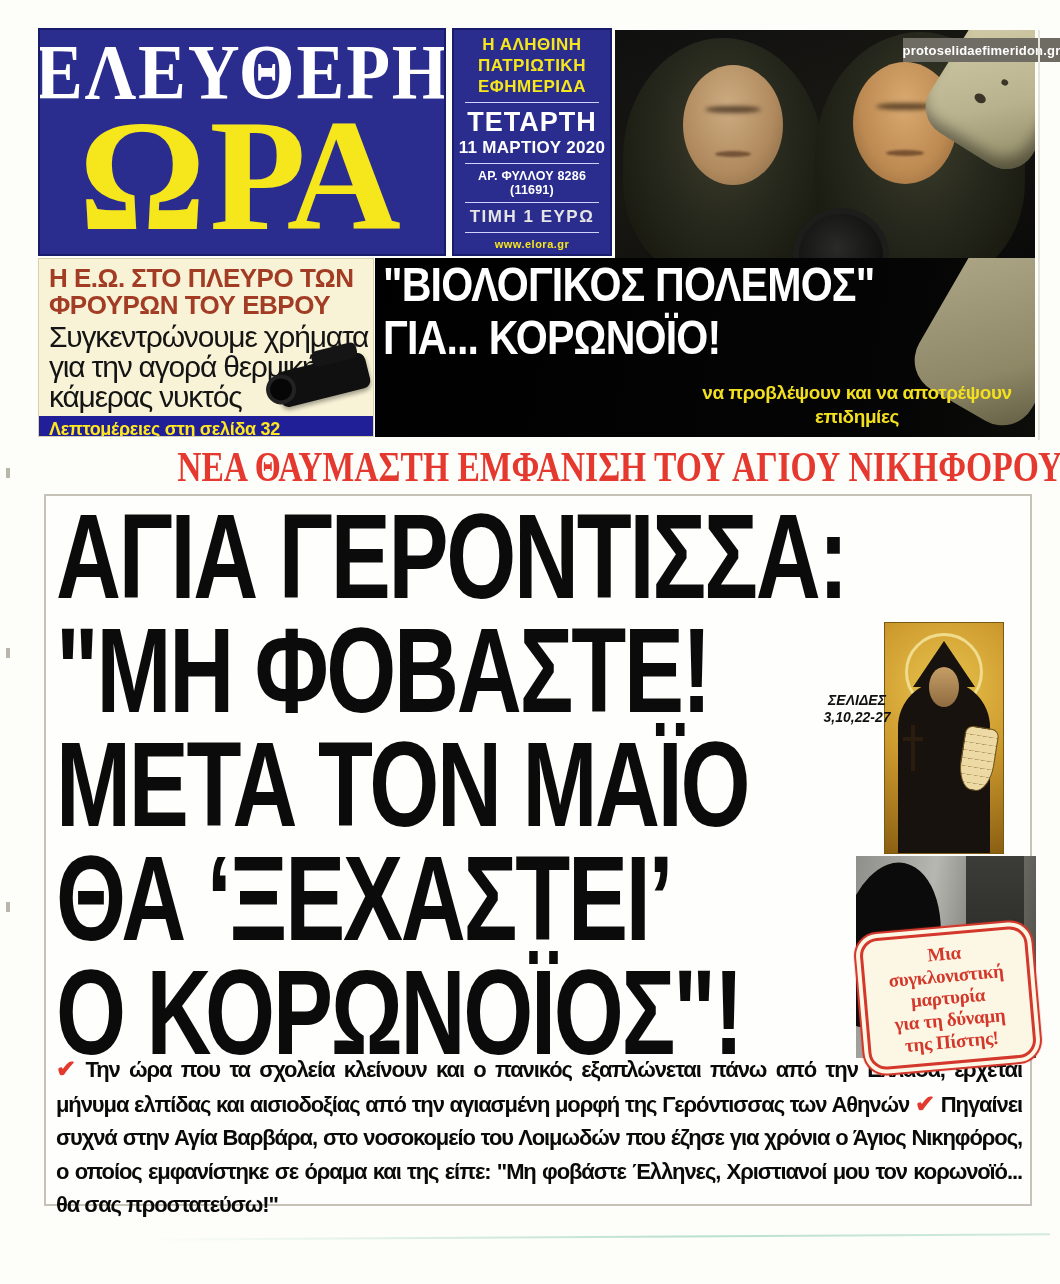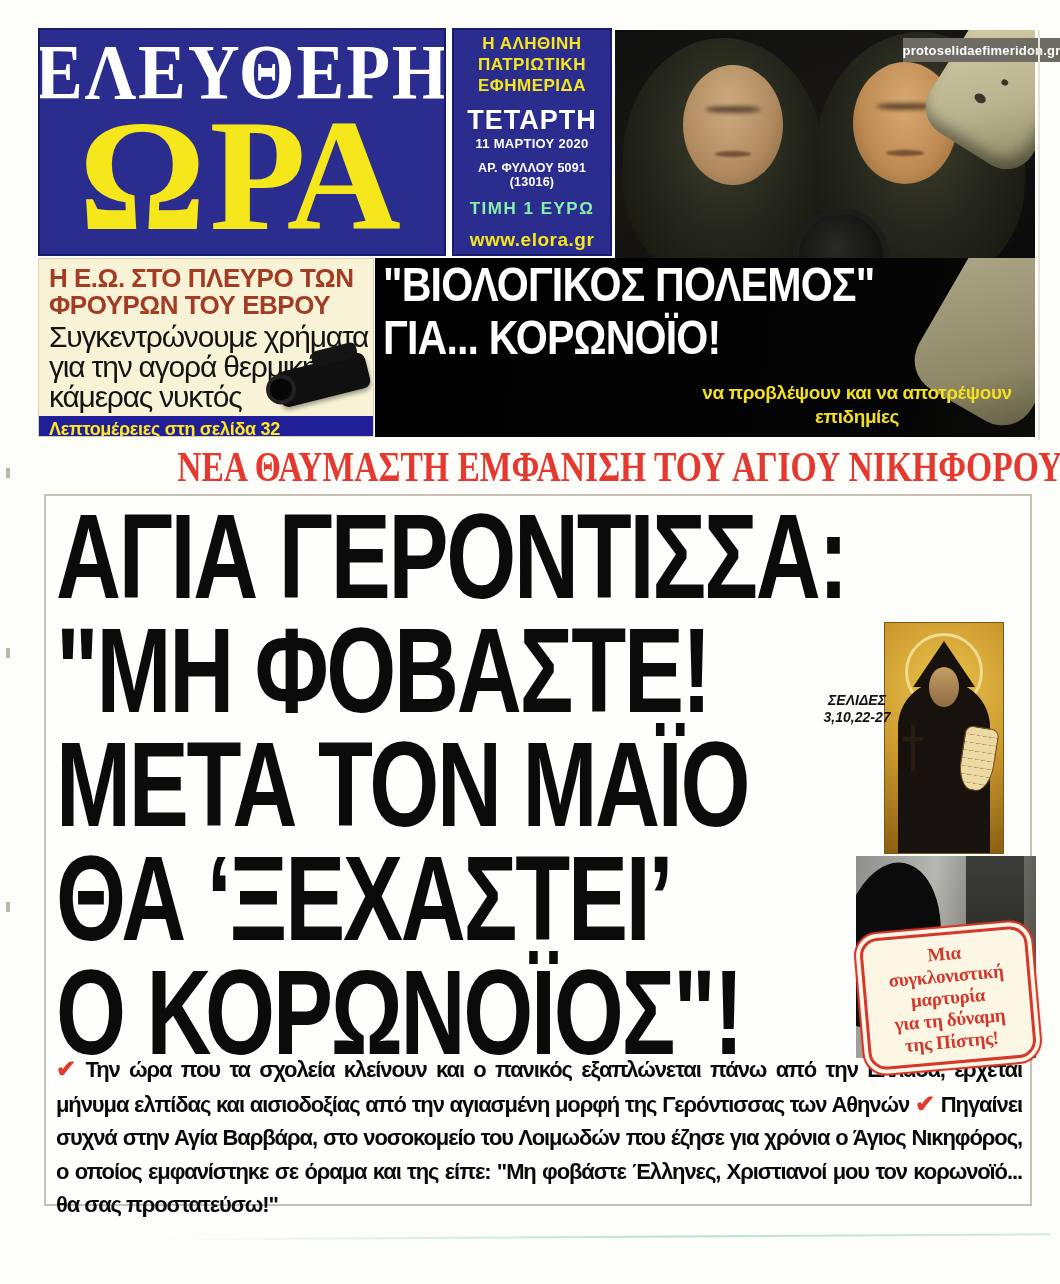--- a/index.html
+++ b/index.html
@@ -27,24 +27,24 @@
   }
   .masthead-info {
     position:absolute; left:452px; top:28px; width:160px; height:228px;
     background:#2b2d8e; border:2px solid #191b6b;
     display:flex; flex-direction:column; align-items:center; justify-content:center;
     text-align:center; padding:4px 2px;
   }
   .mi-tagline { color:#f6e71d; font-weight:bold; font-size:17px; line-height:21px; letter-spacing:.5px; }
   .mi-div { width:88%; height:1px; background:#cfd2ff; margin:5px 0; }
   .mi-day { color:#fff; font-size:27px; line-height:28px; font-weight:600; letter-spacing:1px; }
-  .mi-date { color:#fff; font-size:13px; font-weight:bold; margin-top:2px; letter-spacing:.3px; }
+  .mi-date { color:#fff; font-size:17px; font-weight:bold; margin-top:2px; letter-spacing:.3px; }
   .mi-issue { color:#fff; font-size:12.5px; font-weight:bold; letter-spacing:.2px; }
-  .mi-price { color:#86efac; font-size:17px; font-weight:bold; letter-spacing:1.5px;text-align:center; }
-  .mi-site { color:#f6e71d; font-size:19px; font-weight:bold; letter-spacing:.5px; }
+  .mi-price { color:#e5e5e5; font-size:17px; font-weight:bold; letter-spacing:1.5px;text-align:center; }
+  .mi-site { color:#f6e71d; font-size:11px; font-weight:bold; letter-spacing:.5px; }
 
   
   .gas-photo {
     position:absolute; left:615px; top:30px; width:420px; height:230px;
     background:linear-gradient(160deg,#101010 0%, #181712 45%, #0a0a0a 100%);
     overflow:hidden;
   }
   .hood { position:absolute; background:radial-gradient(ellipse at 50% 40%, #3c3e2c 0%, #23241a 55%, #121208 100%); border-radius:50% 50% 40% 40%; }
   .hood.l { left:8px; top:8px; width:200px; height:240px; }
   .hood.r { left:200px; top:2px; width:210px; height:250px; }
@@ -173,21 +173,21 @@
   </div>
 
   <div class="masthead-info">
     <div class="mi-tagline">Η ΑΛΗΘΙΝΗ</div>
     <div class="mi-tagline">ΠΑΤΡΙΩΤΙΚΗ</div>
     <div class="mi-tagline">ΕΦΗΜΕΡΙΔΑ</div>
     <div class="mi-div"></div>
     <div class="mi-day">ΤΕΤΑΡΤΗ</div>
     <div class="mi-date">11 ΜΑΡΤΙΟΥ 2020</div>
     <div class="mi-div"></div>
-    <div class="mi-issue">ΑΡ. ΦΥΛΛΟΥ 5091 (13016)</div>
+    <div class="mi-issue">ΑΡ. ΦΥΛΛΟΥ 8286 (11691)</div>
     <div class="mi-div"></div>
     <div class="mi-price">ΤΙΜΗ 1 ΕΥΡΩ</div>
     <div class="mi-div"></div>
     <div class="mi-site">www.elora.gr</div>
   </div>
 
   <div class="gas-photo">
     <div class="hood l"></div>
     <div class="hood r"></div>
     <div class="face l">

